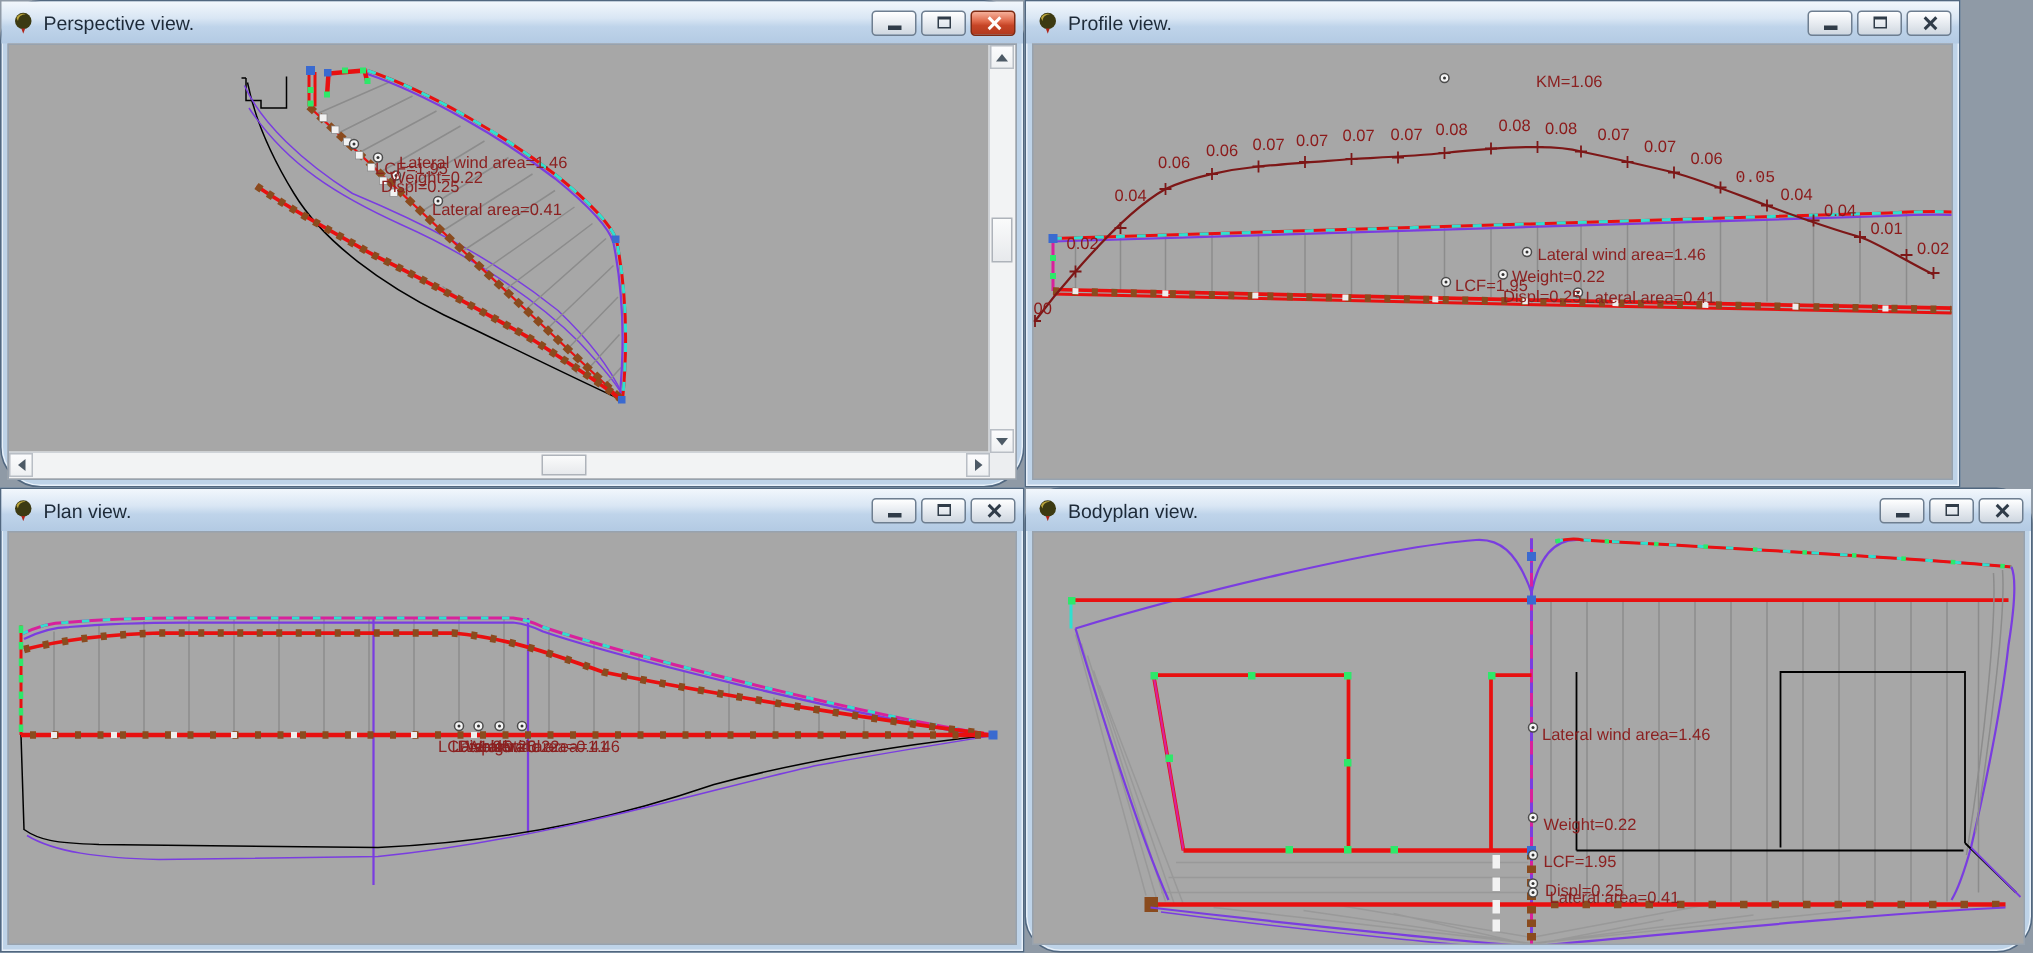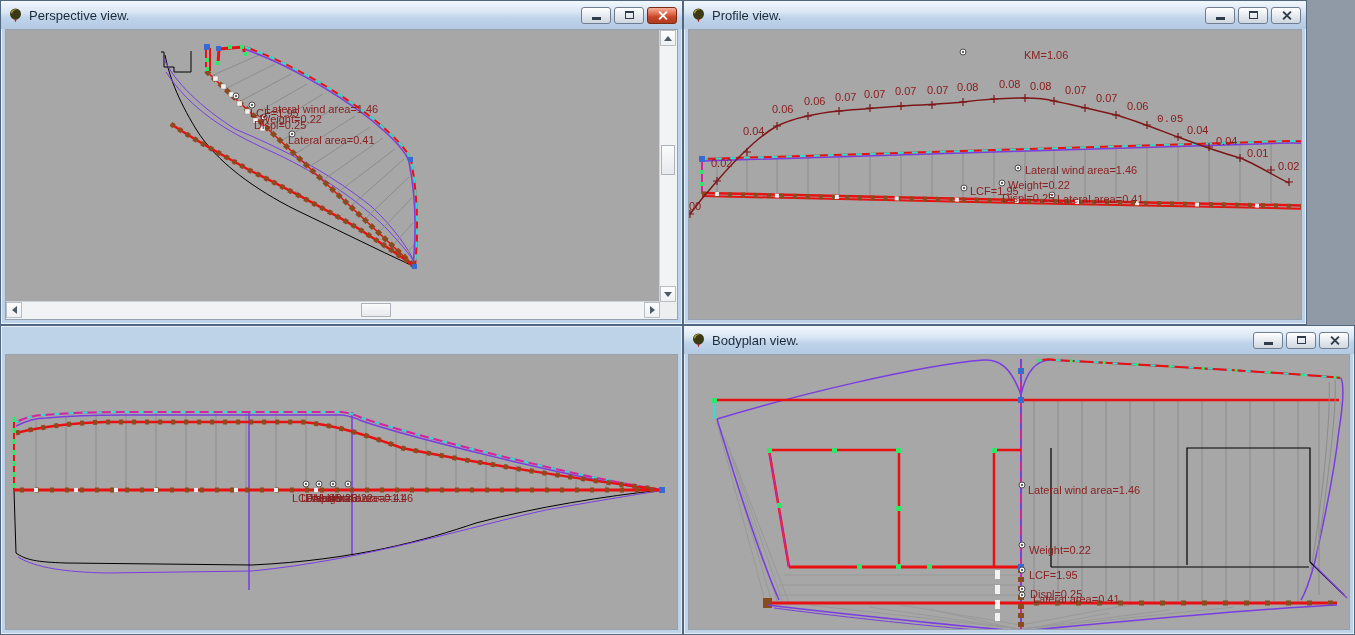--- a/index.html
+++ b/index.html
@@ -40,21 +40,21 @@
   .tri{width:0;height:0;}
   .tri-up{border-left:4px solid transparent;border-right:4px solid transparent;border-bottom:5px solid #4d5a66;}
   .tri-down{border-left:4px solid transparent;border-right:4px solid transparent;border-top:5px solid #4d5a66;}
   .tri-left{border-top:4px solid transparent;border-bottom:4px solid transparent;border-right:5px solid #4d5a66;}
   .tri-right{border-top:4px solid transparent;border-bottom:4px solid transparent;border-left:5px solid #4d5a66;}
   .sthumb{position:absolute;box-sizing:border-box;border:1px solid #aeb3ba;background:linear-gradient(#fafbfb,#e7e9ec);}
 </style>
 </head>
 <body>
 
-<div class="mdi-window" style="left:0;top:0;width:683px;height:325px;">
+<div class="mdi-window" style="left:0;top:0;width:683px;height:325px;border-radius:27px;">
   <div class="titlebar">
     <span>
       <svg width="15" height="15" viewBox="0 0 15 15">
         <ellipse cx="7.5" cy="6" rx="5.5" ry="5.5" fill="#3c3a12"></ellipse>
         <path d="M3,4 C4,1.5 7,0.8 9,1.5 C6,1.8 4.5,3 4,6 Z" fill="#b9a43c"></path>
         <path d="M6.2,11 L8.8,11 L7.5,14.5 Z" fill="#b02418"></path>
       </svg>
     </span>
     <span class="title-text">Perspective view.</span>
     <span class="title-buttons">
@@ -266,20 +266,41 @@
       <span class="dlabel" style="left:336px;top:135px;">Lateral wind area=1.46</span>
       <span class="dlabel" style="left:319px;top:150px;">Weight=0.22</span>
       <span class="dlabel" style="left:281px;top:156px;">LCF=1.95</span>
       <span class="dlabel" style="left:313px;top:163px;">Displ=0.25</span>
       <span class="dlabel" style="left:368px;top:164px;">Lateral area=0.41</span>
     </div>
   </div>
 </div>
 
 <div class="mdi-window" style="left:0;top:325px;width:683px;height:310px;">
+  <div class="titlebar">
+    <span>
+      <svg width="15" height="15" viewBox="0 0 15 15">
+        <ellipse cx="7.5" cy="6" rx="5.5" ry="5.5" fill="#3c3a12"></ellipse>
+        <path d="M3,4 C4,1.5 7,0.8 9,1.5 C6,1.8 4.5,3 4,6 Z" fill="#b9a43c"></path>
+        <path d="M6.2,11 L8.8,11 L7.5,14.5 Z" fill="#b02418"></path>
+      </svg>
+    </span>
+    <span class="title-text">Plan view.</span>
+    <span class="title-buttons">
+      <span class="tbtn">
+          <span class="g-min"></span>
+        </span>
+      <span class="tbtn">
+          <span class="g-max"></span>
+        </span>
+      <span class="tbtn">
+          <span class="g-close"></span>
+        </span>
+    </span>
+  </div>
   <div class="client">
     <div class="drawing" style="right:0;bottom:0;">
       <svg width="673" height="276" viewBox="0 0 673 276">
 
         <path d="M30,66 V135 M60,62 V135 M90,59 V135 M120,58 V135 M150,57 V135 M180,57 V135 M210,57 V135 M240,57 V135 M270,57 V135 M300,57 V135 M330,57 V135 M360,64 V135 M390,74 V135 M420,83 V135 M450,92 V135 M480,101 V135 M510,110 V135 M540,118 V135 M570,125 V135 M600,130 V135" stroke="#8c8c8c" stroke-width="1"></path>
 
         <path d="M243,57 V235 M346,57 V200" stroke="#7a3de0" stroke-width="1.5"></path>
 
         <path d="M8,135 L10,198 C20,205 30,207 60,208 L246,210 C350,205 420,185 470,168 C530,152 600,141 656,135" fill="none" stroke="#000" stroke-width="1"></path>
         <path d="M12,202 C30,213 60,217 100,218 L246,216 C360,205 470,170 540,155 C590,146 640,138 652,136" fill="none" stroke="#7a3de0" stroke-width="1"></path>
@@ -313,21 +334,21 @@
 
       <span class="dlabel" style="left:286px;top:138px;">LCF=1.95</span>
       <span class="dlabel" style="left:295px;top:138px;">Lateral wind area=1.46</span>
       <span class="dlabel" style="left:299px;top:138px;">Displ=0.25</span>
       <span class="dlabel" style="left:305px;top:138px;">Weight=0.22</span>
       <span class="dlabel" style="left:313px;top:138px;">Lateral area=0.41</span>
     </div>
   </div>
 </div>
 
-<div class="mdi-window" style="left:683px;top:325px;width:672px;height:310px;">
+<div class="mdi-window" style="left:683px;top:325px;width:672px;height:310px;border-radius:24px;">
   <div class="titlebar">
     <span>
       <svg width="15" height="15" viewBox="0 0 15 15">
         <ellipse cx="7.5" cy="6" rx="5.5" ry="5.5" fill="#3c3a12"></ellipse>
         <path d="M3,4 C4,1.5 7,0.8 9,1.5 C6,1.8 4.5,3 4,6 Z" fill="#b9a43c"></path>
         <path d="M6.2,11 L8.8,11 L7.5,14.5 Z" fill="#b02418"></path>
       </svg>
     </span>
     <span class="title-text">Bodyplan view.</span>
     <span class="title-buttons">

